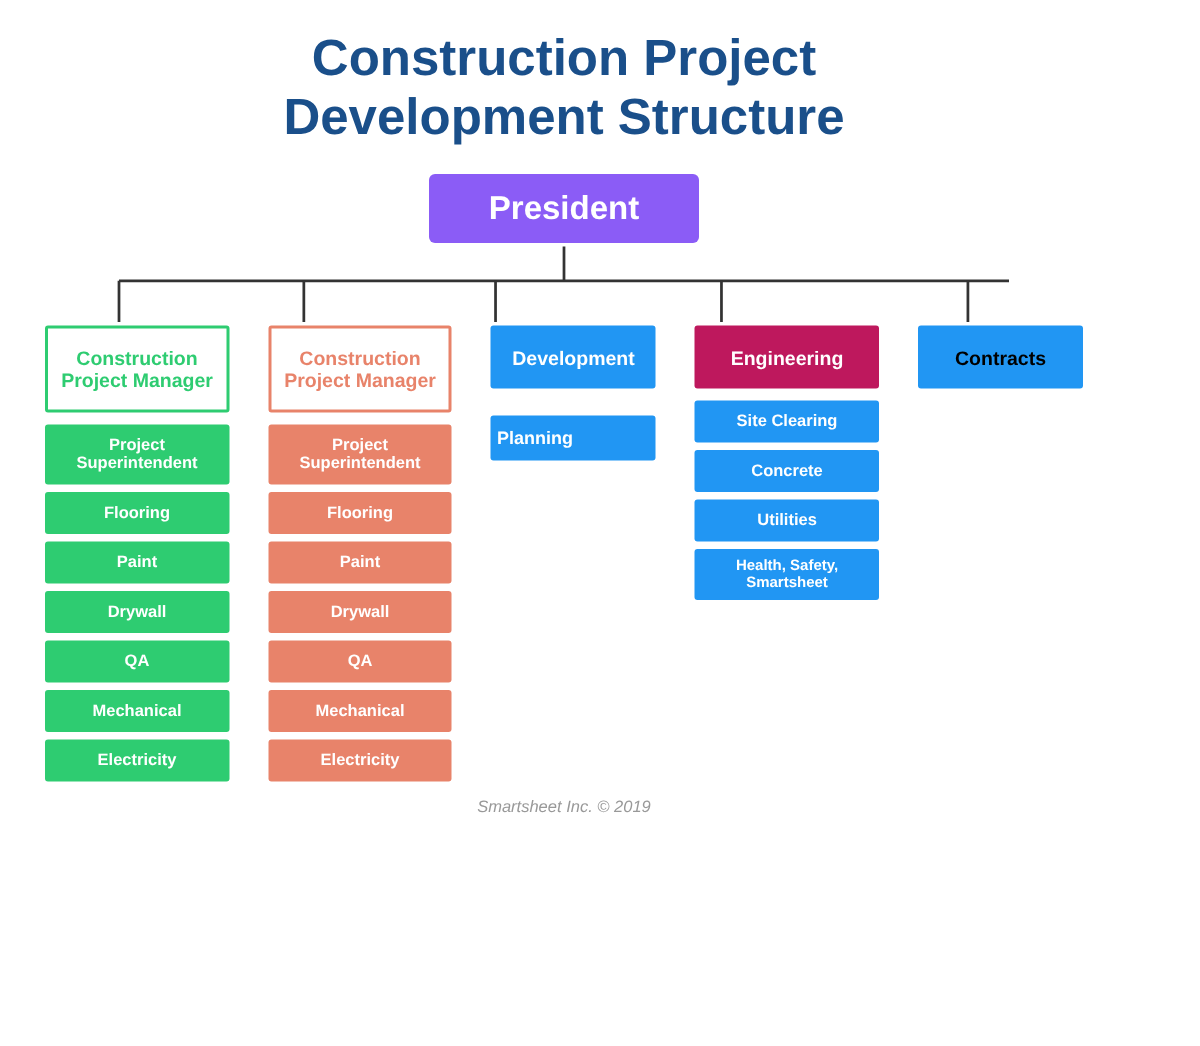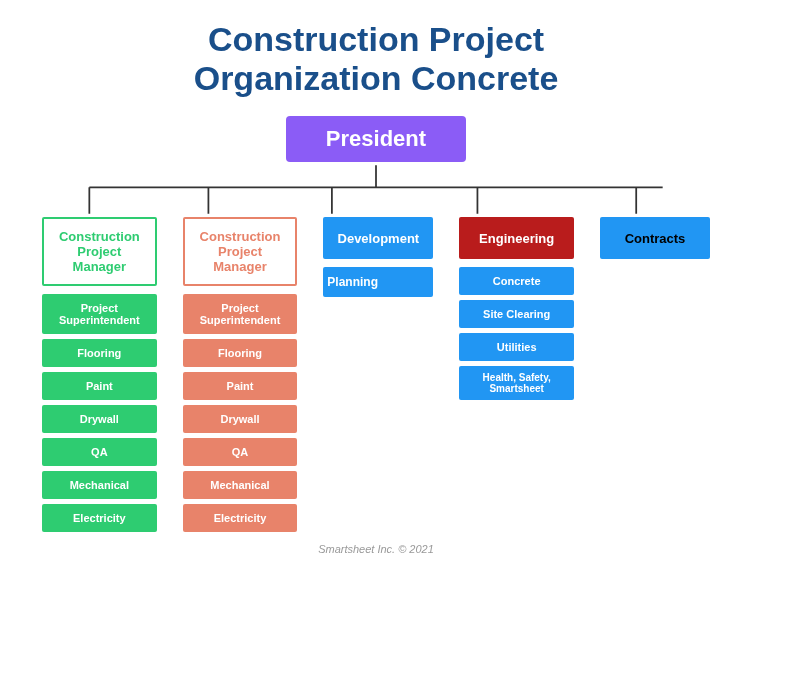--- a/index.html
+++ b/index.html
@@ -9,21 +9,21 @@
       width: 800px;
       height: 697px;
       overflow: hidden;
       position: relative;
     }
 
     .page {
       width: 752px;
       min-height: 697px;
       background: #fff;
-      padding: 20px 32px 10px;
+      padding: 20px 20px 10px;
     }
 
     .main-title {
       text-align: center;
       font-size: 34px;
       font-weight: 900;
       color: #1a4f8a;
       line-height: 1.15;
       margin-bottom: 18px;
     }
@@ -123,41 +123,41 @@
     
     .col-blue .header-box {
       background: #2196f3;
       color: #fff;
       font-weight: 700;
       font-size: 13px;
       text-align: center;
       padding: 10px 8px;
       width: 100%;
       border-radius: 2px;
-      margin-bottom: 8px;
+      margin-bottom: 18px;
       min-height: 42px;
       display: flex;
       align-items: center;
       justify-content: center;
     }
     .col-blue .sub-box {
       background: #2196f3;
       color: #fff;
       font-size: 12px;
       font-weight: 600;
       text-align: left;
       padding: 8px 4px;
       width: 100%;
       border-radius: 2px;
       margin-bottom: 5px;
     }
 
     
     .col-eng .header-box {
-      background: #b91c1c;
+      background: #be185d;
       color: #fff;
       font-weight: 700;
       font-size: 13px;
       text-align: center;
       padding: 10px 8px;
       width: 100%;
       border-radius: 2px;
       margin-bottom: 8px;
       min-height: 42px;
       display: flex;
@@ -206,21 +206,21 @@
       margin-top: 6px;
       font-style: italic;
     }
   </style>
 </head>
 <body>
 
 <div class="page">
   <h1 class="main-title">
     <span>Construction Project</span><br>
-    <span>Organization Concrete</span>
+    <span>Development Structure</span>
   </h1>
 
   <div class="president-row">
     <div class="president-box">
       <span>President</span>
     </div>
   </div>
 
   <svg class="svg-connector" height="55" viewBox="0 0 780 55">
 
@@ -271,30 +271,30 @@
       <div class="header-box">
         <span>Development</span>
       </div>
       <div class="sub-box">Planning</div>
     </div>
 
     <div class="col col-eng" style="max-width:130px;">
       <div class="header-box">
         <span>Engineering</span>
       </div>
+      <div class="sub-box">Site Clearing</div>
       <div class="sub-box">Concrete</div>
-      <div class="sub-box">Site Clearing</div>
       <div class="sub-box">Utilities</div>
       <div class="sub-box" style="font-size:10px; padding:6px 4px;">Health, Safety, Smartsheet</div>
     </div>
 
     <div class="col col-contracts" style="max-width:110px;">
       <div class="header-box">
         <span>Contracts</span>
       </div>
     </div>
 
   </div>
 
   <div class="footer-text">
-    <span>Smartsheet Inc. © 2021</span>
+    <span>Smartsheet Inc. © 2019</span>
   </div>
 </div>
 
 </body></html>

